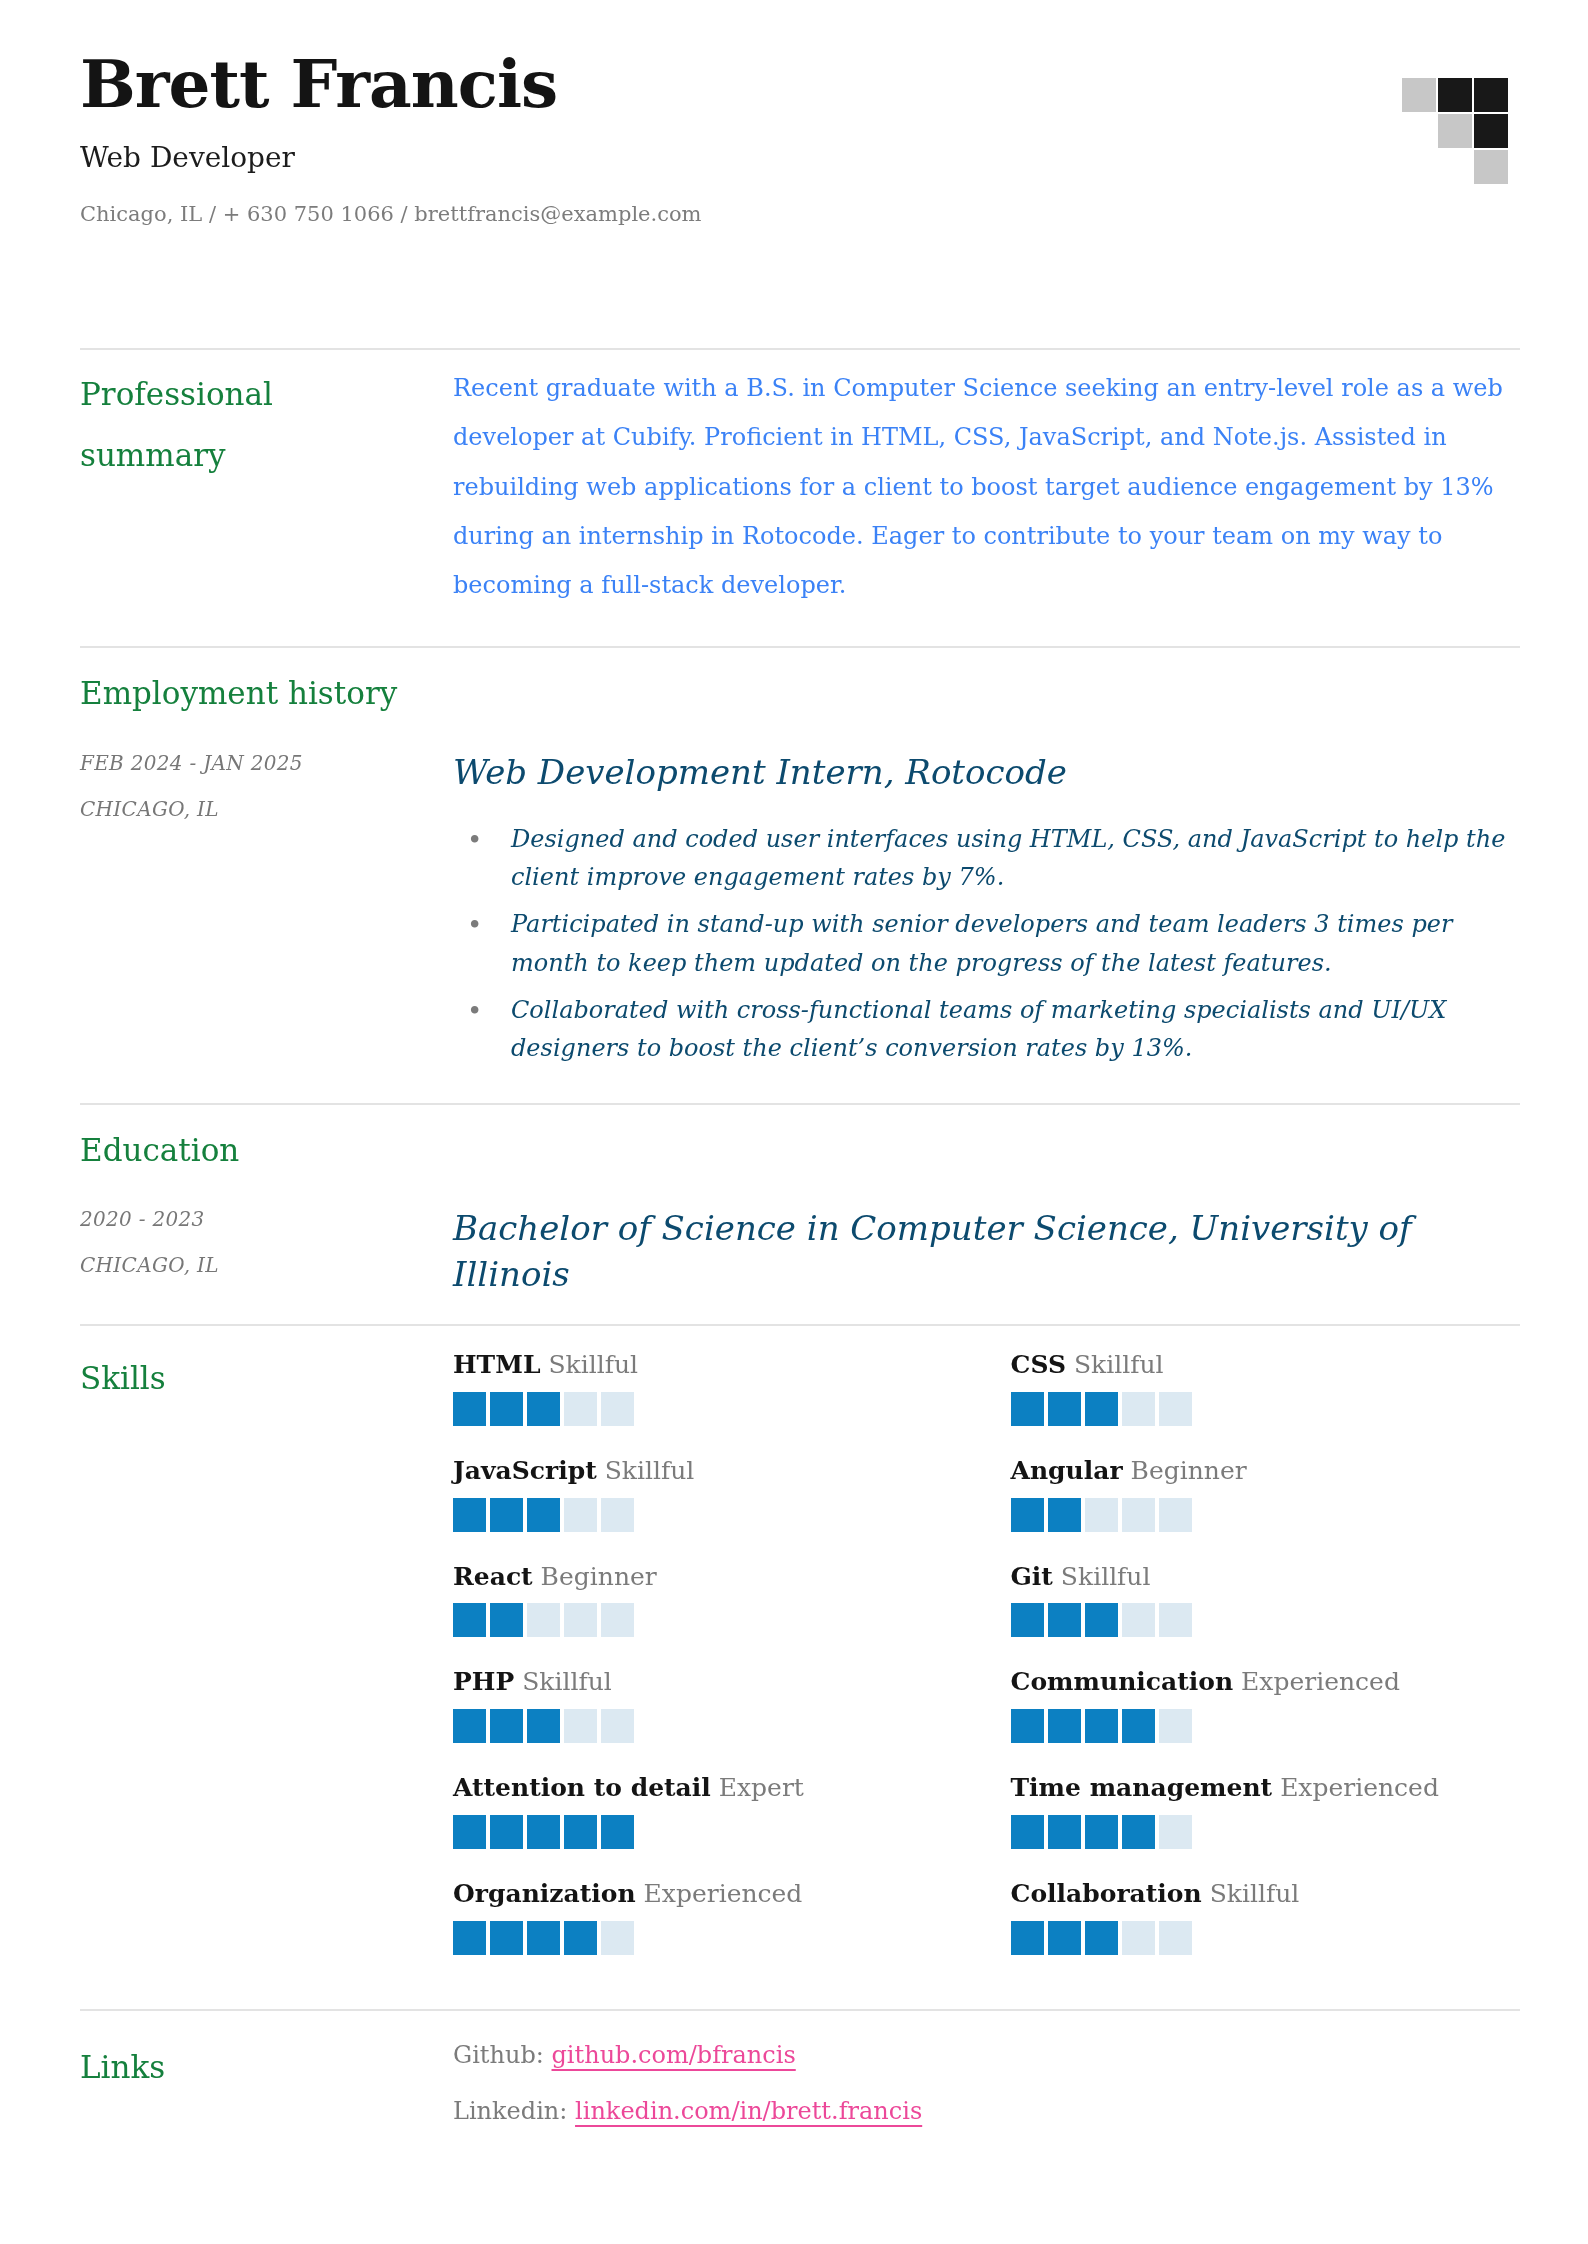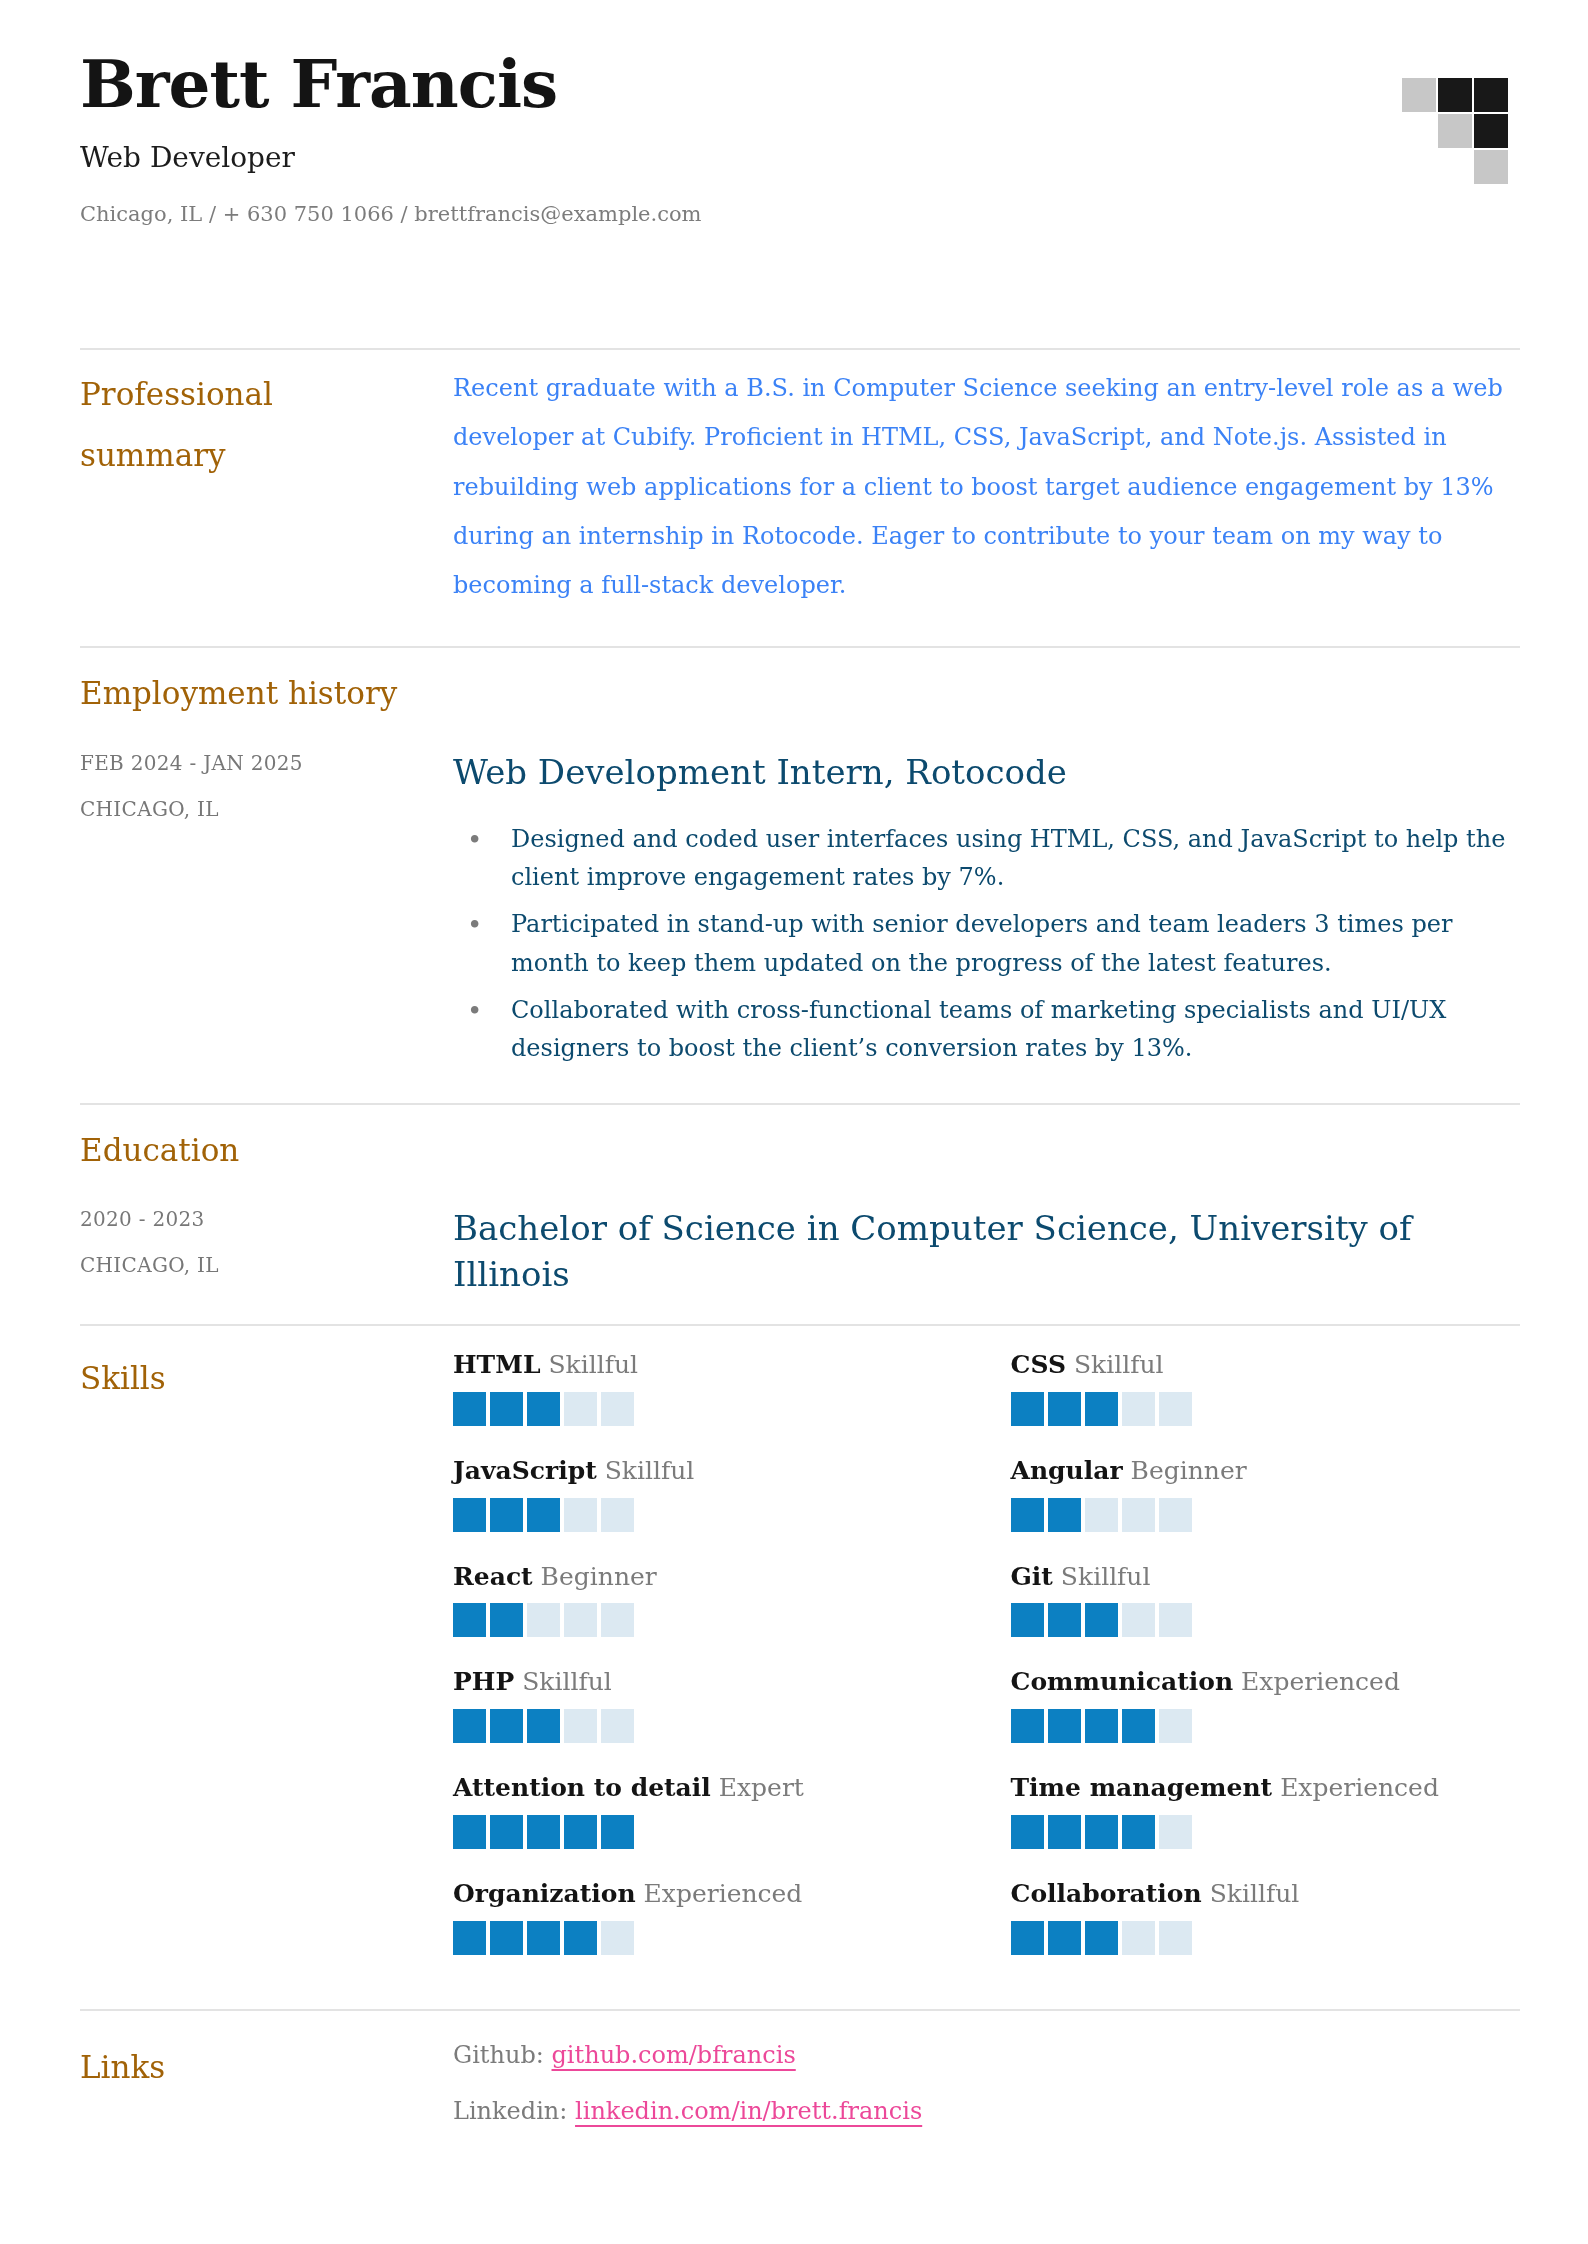--- a/index.html
+++ b/index.html
@@ -53,21 +53,21 @@
   
   .divider {
     height: 2px;
     background: var(--divider, #e3e3e3);
   }
   .divider.after-header { margin-top: 122px; }
 
   h2.sec-heading {
     font-size: 31px;
     font-weight: 400;
-    color: #a16207;
+    color: #15803d;
     line-height: 1.4;
   }
   .sec-2col {
     display: grid;
     grid-template-columns: 373px 1fr;
   }
   .sec-2col h2.sec-heading { max-width: 240px; line-height: 1.95; }
 
   .meta { color: #777777; font-size: 20px; letter-spacing: 0.3px; line-height: 1.3; }
   .meta .loc { margin-top: 20px; }
@@ -79,20 +79,21 @@
     line-height: 2.05;
     color: #3b82f6;
   }
 
   
   .sec-block { padding: 24px 0 26px 0; }
   .sec-block .row {
     margin-top: 34px;
     display: grid;
     grid-template-columns: 373px 1fr;
+    font-style: italic;
   }
   .job-title, .degree-title {
     font-size: 34px;
     color: #0c4a6e;
     line-height: 1.35;
   }
   ul.bullets { margin-top: 24px; list-style: none; }
   ul.bullets li {
     position: relative;
     padding-left: 58px;

